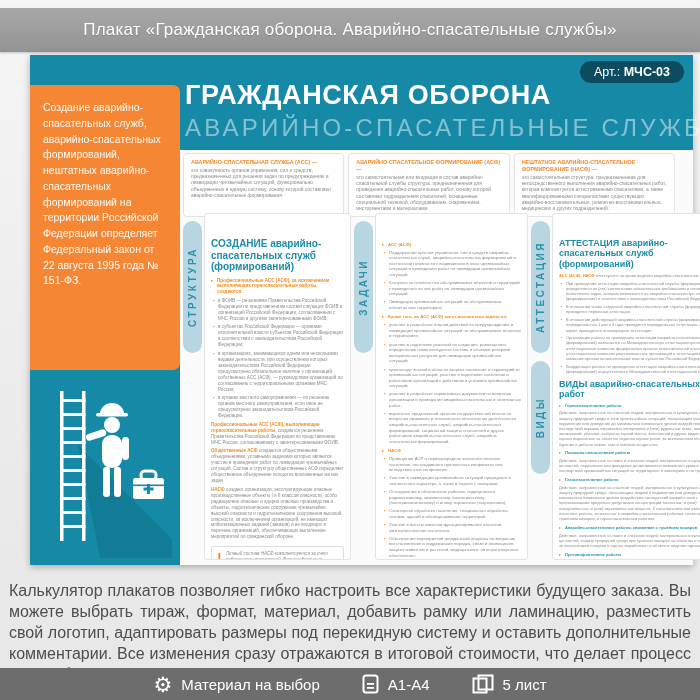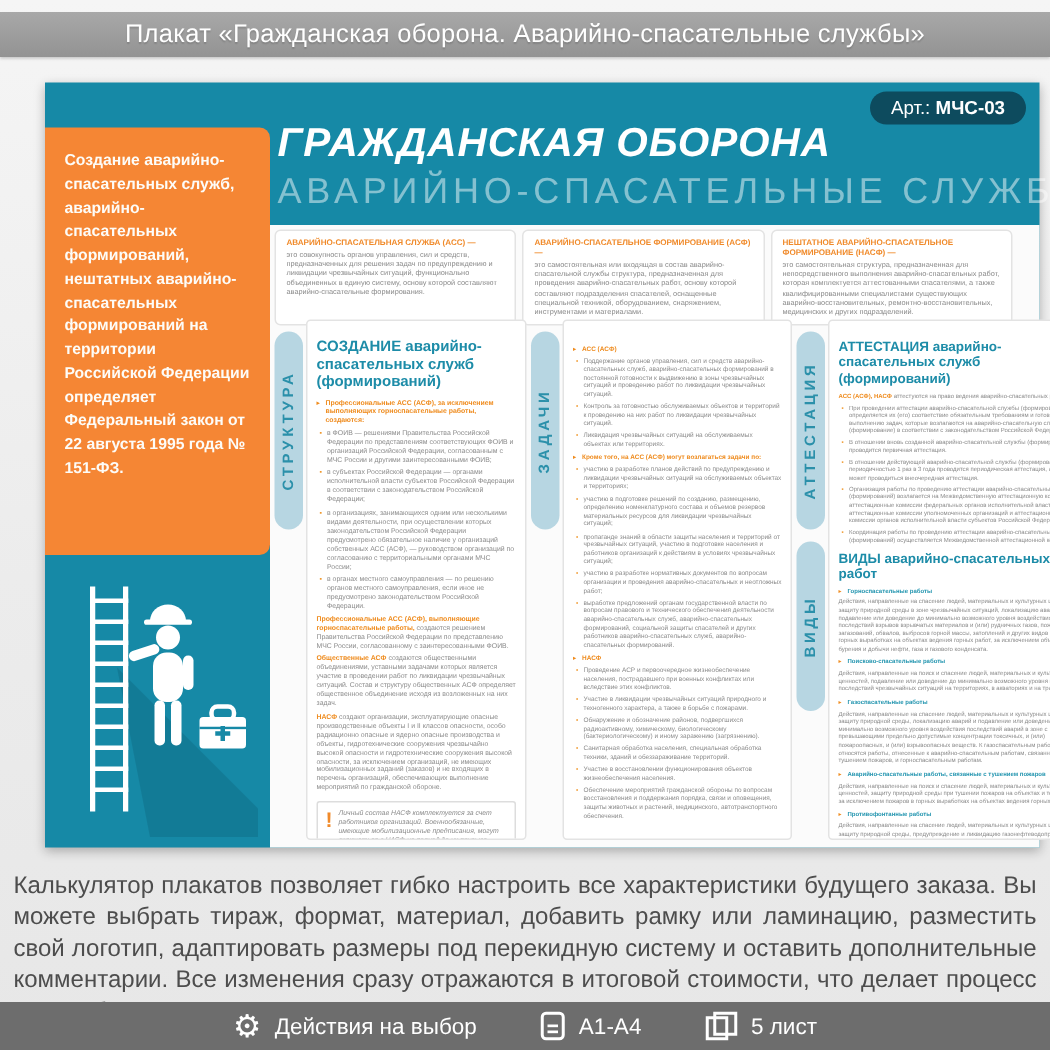--- a/index.html
+++ b/index.html
@@ -3,47 +3,47 @@
 <meta charset="utf-8">
 <style>
   html,body{margin:0;padding:0;}
   body{
     width:700px;height:700px;position:relative;overflow:hidden;
     font-family:"Liberation Sans","DejaVu Sans",sans-serif;
     background:linear-gradient(180deg,#f5f5f5 0%,#ececec 55%,#e7e7e7 100%);
   }
   
   .topbar{
-    position:absolute;left:0;top:8px;width:700px;height:30px;
+    position:absolute;left:0;top:8px;width:700px;height:44px;
     background:linear-gradient(180deg,#a8a8a8,#939393);
     display:flex;align-items:center;justify-content:center;
     box-shadow:0 1px 2px rgba(0,0,0,.2);
   }
   .topbar span{color:#fff;font-size:17px;letter-spacing:.2px;text-shadow:0 1px 1px rgba(0,0,0,.15);}
   
   .poster{
     position:absolute;left:30px;top:55px;width:663px;height:510px;
     background:#1689a6;box-shadow:0 2px 7px rgba(0,0,0,.28);
   }
   .badge{
     position:absolute;right:9px;top:6px;background:#0d4b5e;color:#fff;
     border-radius:14px;padding:4px 14px;font-size:12.5px;white-space:nowrap;
   }
   .badge b{font-weight:bold;}
   .p-title{
     position:absolute;left:155px;top:25px;color:#fff;font-weight:bold;
-    font-size:27px;letter-spacing:.6px;white-space:nowrap;font-style:italic;
+    font-size:27px;letter-spacing:.6px;white-space:nowrap;
   }
   .p-subtitle{
     position:absolute;left:155px;top:59px;color:rgba(255,255,255,.48);
     font-size:24px;letter-spacing:3.2px;white-space:nowrap;font-weight:400;
   }
   .law-box{
     position:absolute;left:0;top:30px;width:150px;height:285px;
-    background:#f58634;border-radius:0 7px 7px 0;font-weight:bold;
+    background:#f58634;border-radius:0 7px 7px 0;
   }
   .law-text{padding:15px 13px;color:#fdfcf8;font-size:10.5px;line-height:1.5;}
   .worker{position:absolute;left:8px;top:328px;}
   
   .content{
     position:absolute;left:150px;top:95px;right:0;bottom:0;
     background:#fbfbfb;
   }
   .defs{position:absolute;left:3px;top:3px;right:18px;display:flex;gap:4px;}
   .def{
@@ -60,21 +60,21 @@
     display:flex;align-items:center;justify-content:center;
   }
   .band span{
     writing-mode:vertical-rl;transform:rotate(180deg);
     color:#2b90aa;font-weight:bold;font-size:10px;letter-spacing:2.5px;
   }
   .band.h132{height:132px;}
   .band.h113{height:113px;}
   .card{
     background:#fff;border:1px solid #e3e3e3;border-radius:3px;
-    padding:12px 6px 5px;overflow:hidden;
+    padding:24px 6px 5px;overflow:hidden;
   }
   .g1 .card{width:133px;}
   .g2 .card{width:139px;}
   .g3 .card{width:166px;}
   .card-h{color:#1d8ca8;font-weight:bold;font-size:10px;line-height:1.15;margin-bottom:5px;}
   .g3 .card-h{font-size:9px;margin-bottom:4px;}
   .card-h2{color:#1d8ca8;font-weight:bold;font-size:9px;margin:5px 0 3px;}
   .card-body{line-height:1.3;}
   .g1 .card-body{font-size:4.6px;}
   .g2 .card-body{font-size:4.3px;}
@@ -263,21 +263,21 @@
       </div>
     </div>
   </div>
 </div>
 
 <div class="desc">Калькулятор плакатов позволяет гибко настроить все характеристики будущего заказа. Вы можете выбрать тираж, формат, материал, добавить рамку или ламинацию, разместить свой логотип, адаптировать размеры под перекидную систему и оставить дополнительные комментарии. Все изменения сразу отражаются в итоговой стоимости, что делает процесс заказа быстрым и прозрачным</div>
 
 <div class="footerbar">
   <div class="f-item">
     <span class="gear">⚙</span>
-    <span>Действия на выбор</span>
+    <span>Материал на выбор</span>
   </div>
   <div class="f-item">
     <svg width="17" height="20" viewBox="0 0 17 20">
       <rect x="1.5" y="1.5" width="14" height="17" rx="2.5" fill="none" stroke="#ffffff" stroke-width="2"></rect>
       <rect x="5" y="9" width="7" height="1.8" fill="#ffffff"></rect>
       <rect x="5" y="13" width="7" height="1.8" fill="#ffffff"></rect>
     </svg>
     <span>A1-A4</span>
   </div>
   <div class="f-item">

